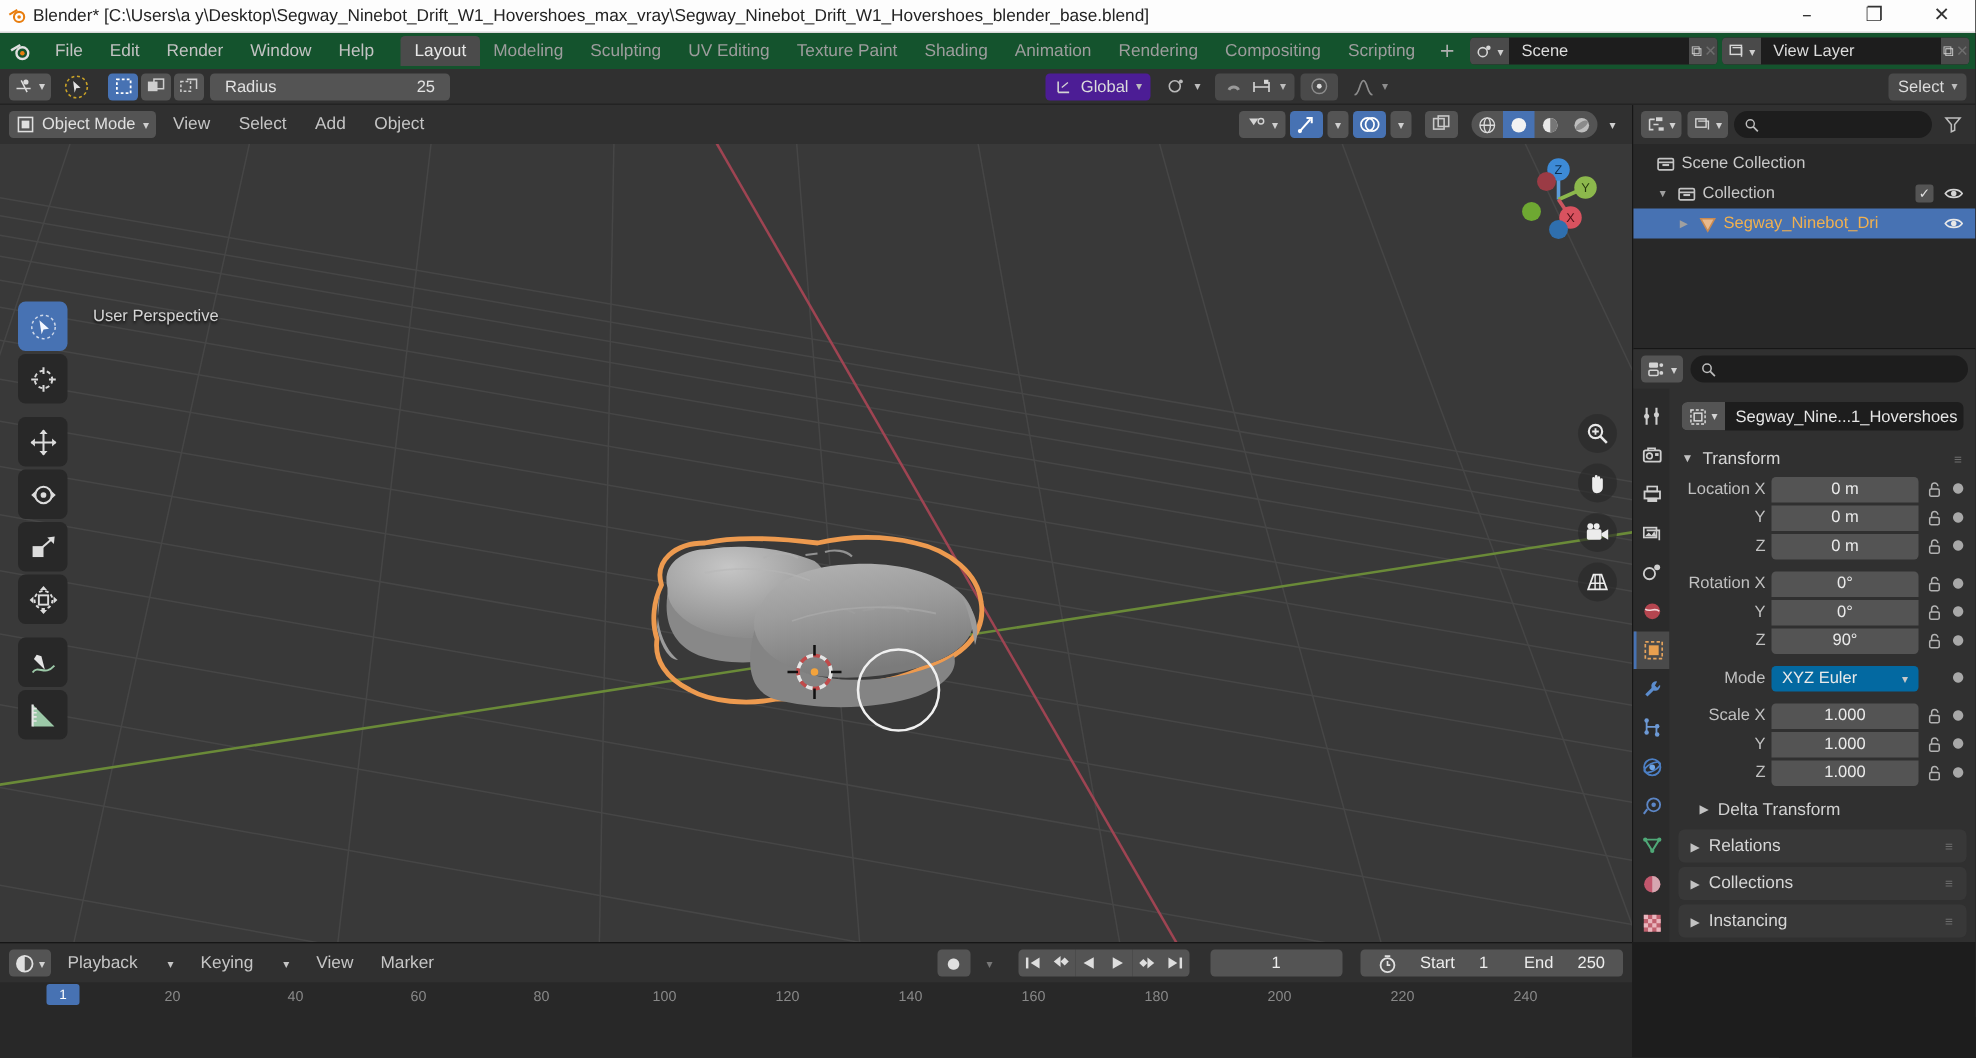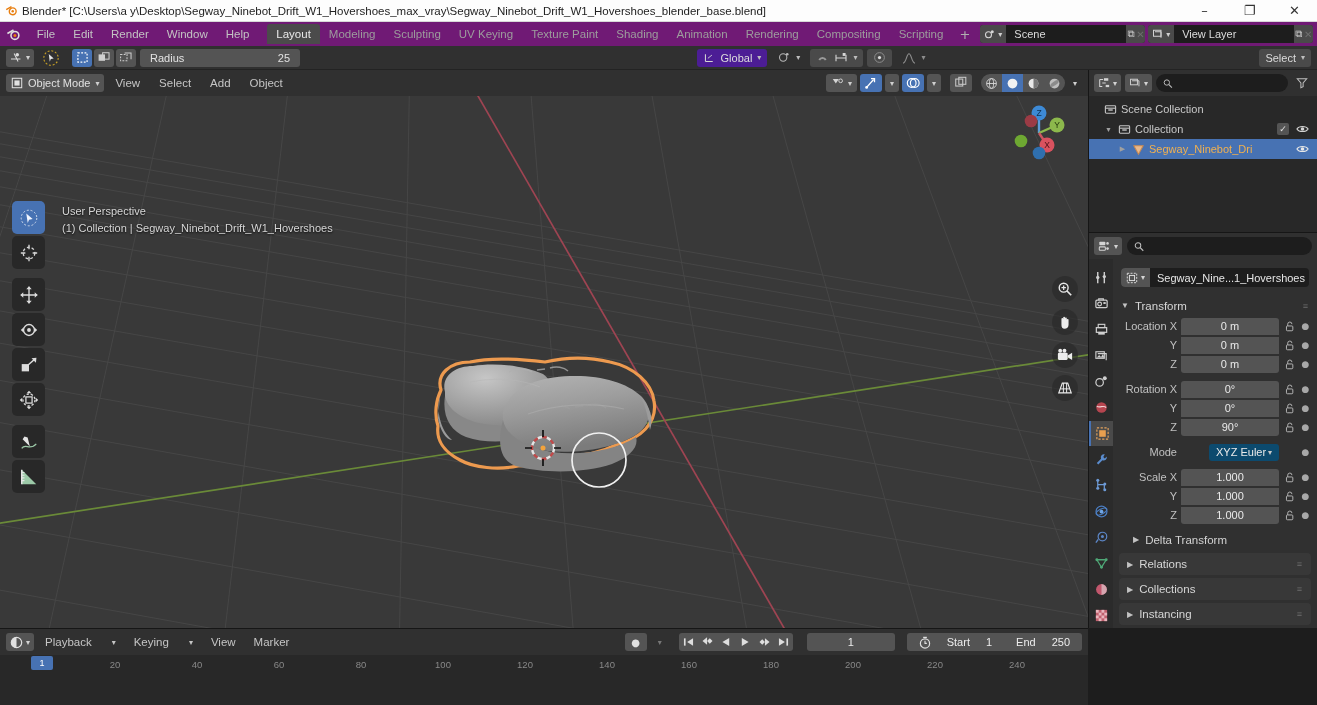--- a/index.html
+++ b/index.html
@@ -10,21 +10,21 @@
   .titlebar { height:22px; background:#fdfdfd; display:flex; align-items:center;
      border-bottom:1px solid #d8d8d8; }
   .tb-ico { width:22px; height:22px; display:flex; align-items:center; justify-content:center; }
   .tb-title { font-size:11.5px; color:#232323; font-family:"Liberation Sans",sans-serif;
      white-space:nowrap; overflow:hidden; }
   .tb-spacer { flex:1; }
   .tb-btn { width:45px; height:22px; display:flex; align-items:center; justify-content:center;
      color:#333; font-size:13px; }
 
   
-  .topbar { height:24px; background:#701a75; display:flex; align-items:center; padding:0 4px; gap:0px; }
+  .topbar { height:24px; background:#14532d; display:flex; align-items:center; padding:0 4px; gap:0px; }
   .menu { font-size:11.5px; color:#c3c3c3; padding:3px 9px; border-radius:3px;
      font-family:"Liberation Sans",sans-serif; white-space:nowrap; }
   .ws-tab { font-size:11.5px; color:#9d9d9d; padding:4px 9px; border-radius:3px 3px 0 0;
      font-family:"Liberation Sans",sans-serif; white-space:nowrap; }
   .ws-tab.active { background:#4b4b4b; color:#e8e8e8; }
   .plus { color:#b0b0b0; font-size:13px; padding:0 7px; }
 
   .id-block { display:flex; align-items:center; height:18px; background:#282828;
      border-radius:3px; overflow:hidden; margin-left:3px; }
   .id-pre { background:#4a4a4a; height:18px; display:flex; align-items:center; gap:2px;
@@ -136,21 +136,21 @@
 
   .frow { display:flex; align-items:center; height:18px; margin:1px 6px 0 6px; gap:4px; }
   .flabel { width:58px; text-align:right; font-size:11px; color:#c0c0c0;
      font-family:"Liberation Sans",sans-serif; }
   .fval { flex:1; height:17px; background:#545454; border-radius:3px; display:flex;
      align-items:center; justify-content:center; font-size:11px; color:#eaeaea;
      font-family:"Liberation Sans",sans-serif; }
   .fval.stack-top { border-radius:3px 3px 0 0; }
   .fval.stack-mid { border-radius:0; }
   .fval.stack-bot { border-radius:0 0 3px 3px; }
-  .fval.sel { background:#0c4a6e; justify-content:flex-start; padding:0 8px;margin-left:28px; }
+  .fval.sel { background:#0369a1; justify-content:flex-start; padding:0 8px; }
   .fdot { width:11px; text-align:center; color:#a8a8a8; font-size:9px; }
   .fspace { height:6px; }
   .subpanel { display:flex; align-items:center; gap:6px; padding:0 8px 0 20px; height:21px;
      font-size:11.5px; color:#d2d2d2; font-family:"Liberation Sans",sans-serif; margin-top:5px; }
 
   
   .timeline { height:100px; background:#282828; border-top:1px solid #161616;
      display:flex; flex-direction:column; }
   .tl-header { height:26px; background:#303030; display:flex; align-items:center;
      padding:0 6px; gap:4px; }
@@ -204,21 +204,21 @@
   <div class="menu">File</div>
   <div class="menu">Edit</div>
   <div class="menu">Render</div>
   <div class="menu">Window</div>
   <div class="menu">Help</div>
 
   <div style="width:10px"></div>
   <div class="ws-tab active">Layout</div>
   <div class="ws-tab">Modeling</div>
   <div class="ws-tab">Sculpting</div>
-  <div class="ws-tab">UV Keying</div>
+  <div class="ws-tab">UV Editing</div>
   <div class="ws-tab">Texture Paint</div>
   <div class="ws-tab">Shading</div>
   <div class="ws-tab">Animation</div>
   <div class="ws-tab">Rendering</div>
   <div class="ws-tab">Compositing</div>
   <div class="ws-tab">Scripting</div>
   <div class="plus">+</div>
 
   <div class="id-block">
     <div class="id-pre">
@@ -513,21 +513,20 @@
           <circle r="11" fill="none" stroke="#c14a4a" stroke-width="2.4" stroke-dasharray="4.6 4.6" stroke-dashoffset="4.6"></circle>
           <circle r="2.5" fill="#f3a33c"></circle>
           <path d="M-18 0h7M11 0h7M0 -18v7M0 11v7" stroke="#111" stroke-width="1.7"></path>
         </g>
 
         <circle cx="599" cy="364" r="27" fill="none" stroke="#f0f0f0" stroke-width="1.7"></circle>
       </svg>
 
       <div class="vp-text">
         <div>User Perspective</div>
-        <div>(1) Collection | Segway_Ninebot_Drift_W1_Hovershoes</div>
       </div>
 
       <div class="toolcol">
         <div class="toolbtn active">
           <svg width="20" height="20" viewBox="0 0 22 22">
             <circle cx="11" cy="11" r="8.6" fill="none" stroke="#cfd9ea" stroke-width="1.1" stroke-dasharray="2.2 2"></circle>
             <path d="M8 6 L15 12.2 L11 12.8 L9.6 16.4 Z" fill="#f2f6ff"></path>
           </svg>
         </div>
         <div class="toolbtn">

